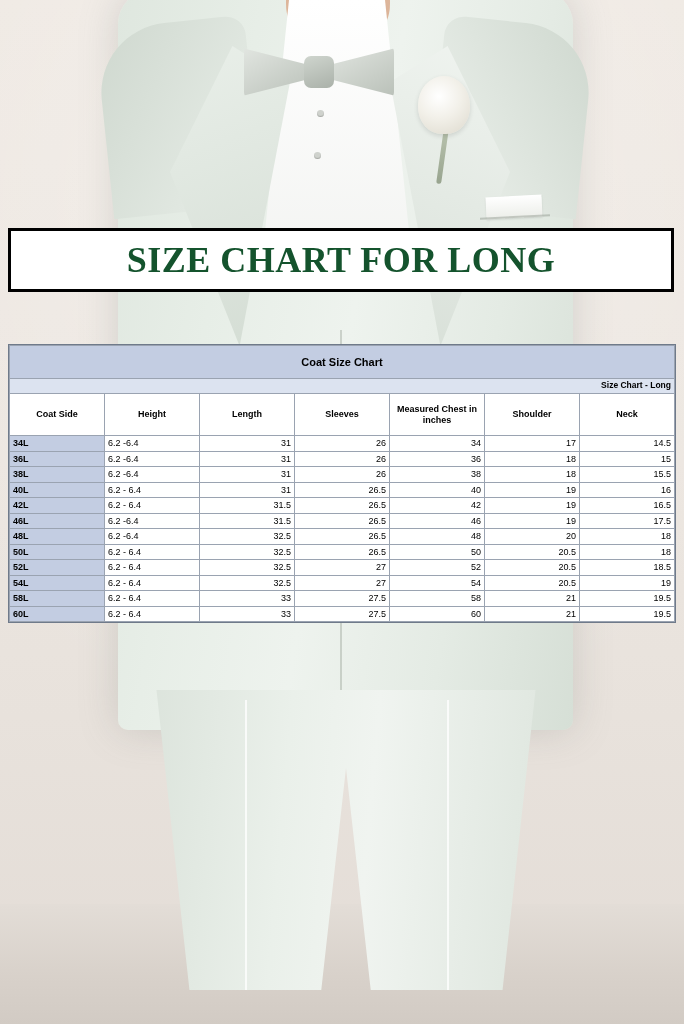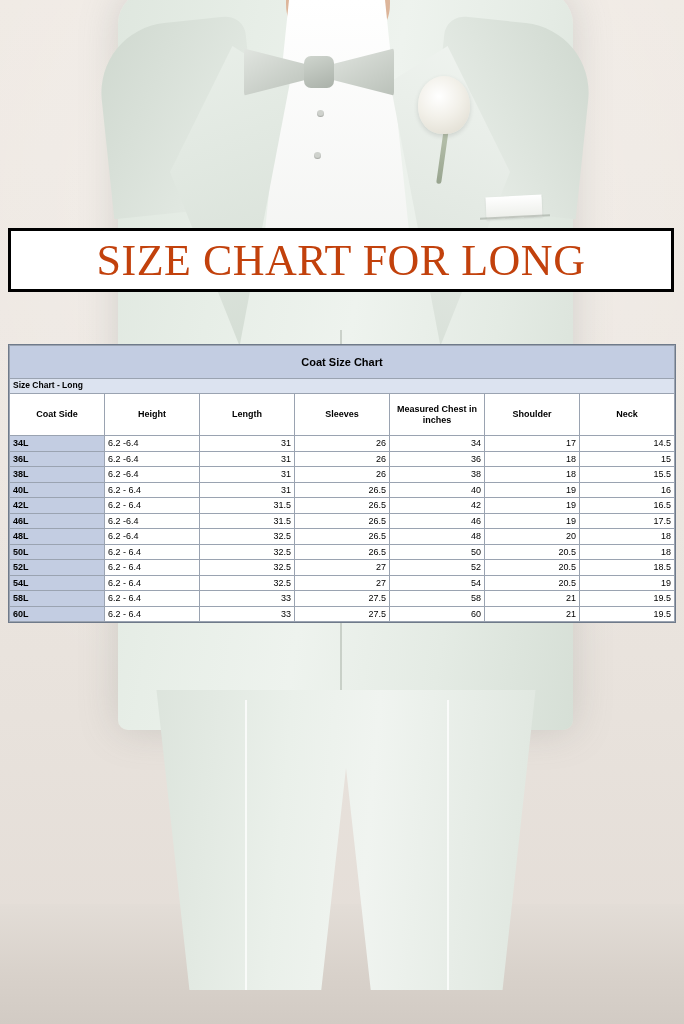--- a/index.html
+++ b/index.html
@@ -208,24 +208,24 @@
     height: 64px;
     background: #ffffff;
     border: 3px solid #000000;
     box-sizing: border-box;
     display: flex;
     align-items: center;
     justify-content: center;
   }
   .title-text {
     font-family: "Liberation Serif", serif;
-    font-weight: normal;
-    font-size: 44px;
+    font-weight: bold;
+    font-size: 36px;
     letter-spacing: 0.5px;
-    color: #c2410c;
+    color: #14532d;
     white-space: nowrap;
   }
 
   
   .table-wrap {
     position: absolute;
     left: 8px;
     top: 344px;
     width: 668px;
     background: #ffffff;
@@ -248,21 +248,21 @@
   .title-row td {
     background: #c3cde2;
     text-align: center;
     font-weight: bold;
     font-size: 11px;
     height: 33px;
     border: 1px solid #6f7a8a;
   }
   .sub-row td {
     background: #dce3f0;
-    text-align: left;
+    text-align: right;
     font-weight: bold;
     font-size: 8.5px;
     height: 15px;
   }
   .head-row td {
     background: #ffffff;
     text-align: center;
     font-weight: bold;
     font-size: 9px;
     height: 42px;

